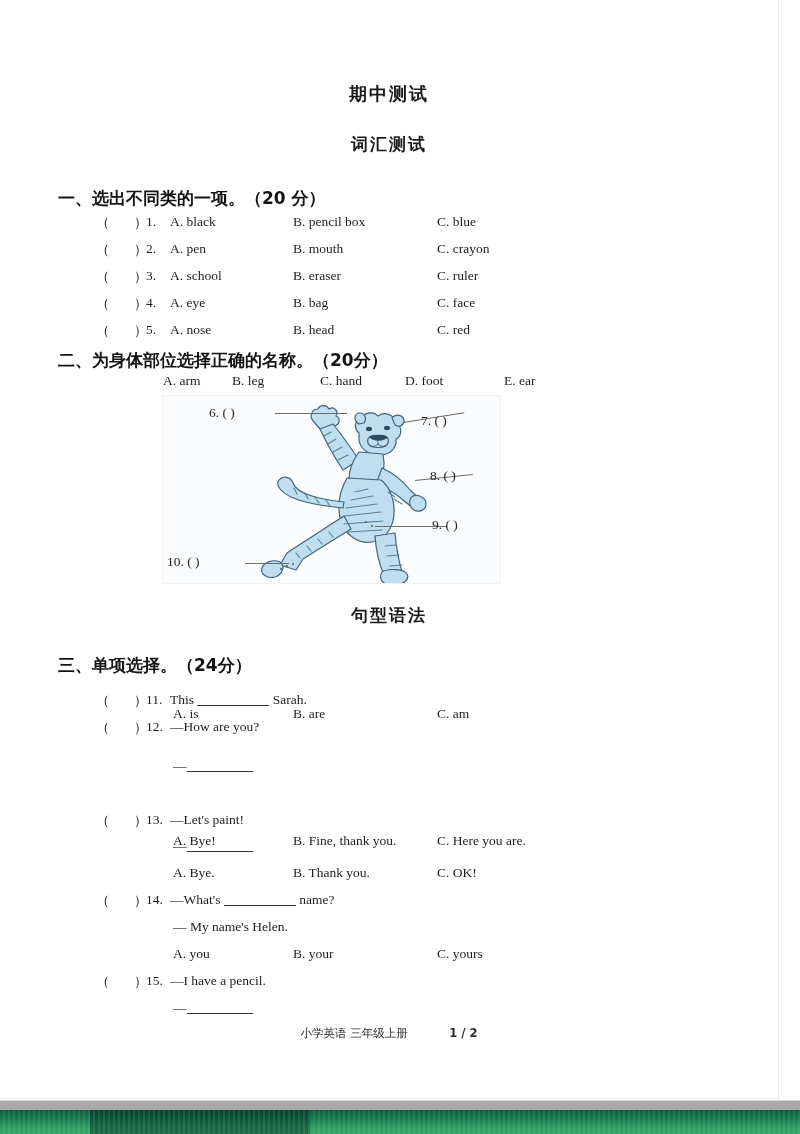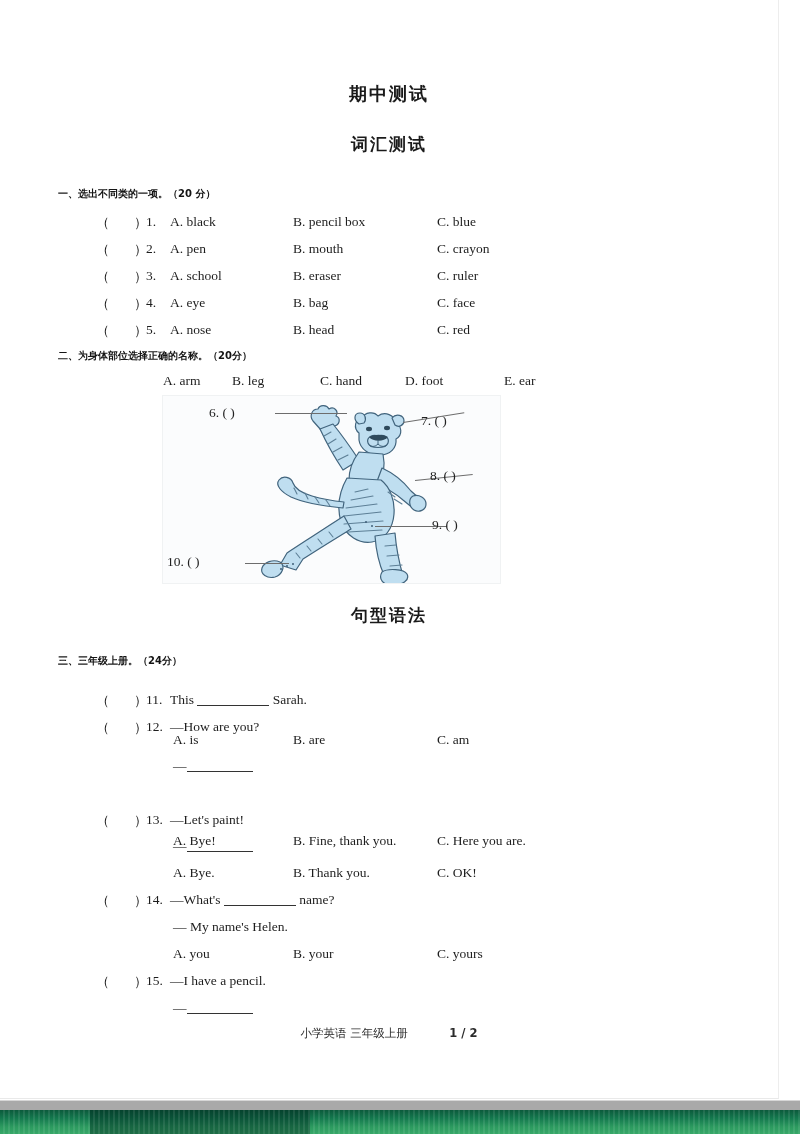--- a/index.html
+++ b/index.html
@@ -88,21 +88,21 @@
     color: #1a1a1a;
   }
   #title-main { top: 82px; font-size: 18px; letter-spacing: 2px; }
   #title-sub1 { top: 133px; font-size: 17px; letter-spacing: 2px; }
   #title-sub2 { top: 604px; font-size: 17px; letter-spacing: 2px; }
 
   .section-heading {
     position: absolute;
     left: 58px;
     font-family: "DejaVu Sans", "Liberation Sans", sans-serif;
-    font-size: 10px;
+    font-size: 17px;
     font-weight: 700;
     color: #141414;
     white-space: nowrap;
   }
 
   
   .qrow {
     position: absolute;
     left: 0;
     width: 778px;
@@ -359,33 +359,33 @@
       <span>(        )</span>
     </div>
     <div class="pic-label" style="left:4px;   top:158px;">
       <span>10.</span>
       <span>(        )</span>
     </div>
   </div>
 
   <div class="doc-title" id="title-sub2">句型语法</div>
 
-  <div class="section-heading" style="top:654px;">三、三年级上册。（24分）</div>
+  <div class="section-heading" style="top:654px;">三、单项选择。（24分）</div>
 
   <div class="qrow" style="top:692px;">
     <span class="paren">
       <span class="pl">（</span>
       <span class="pr">）</span>
     </span>
     <span class="qnum">11.</span>
     <span class="stem">
       <span>This </span><span class="blank-line bl-long"></span><span> Sarah.</span>
     </span>
   </div>
-  <div class="qrow" style="top:732px;">
+  <div class="qrow" style="top:706px;">
     <span class="optA-ind">A. is</span>
     <span class="optB">B. are</span>
     <span class="optC">C. am</span>
   </div>
 
   <div class="qrow" style="top:719px;">
     <span class="paren">
       <span class="pl">（</span>
       <span class="pr">）</span>
     </span>

